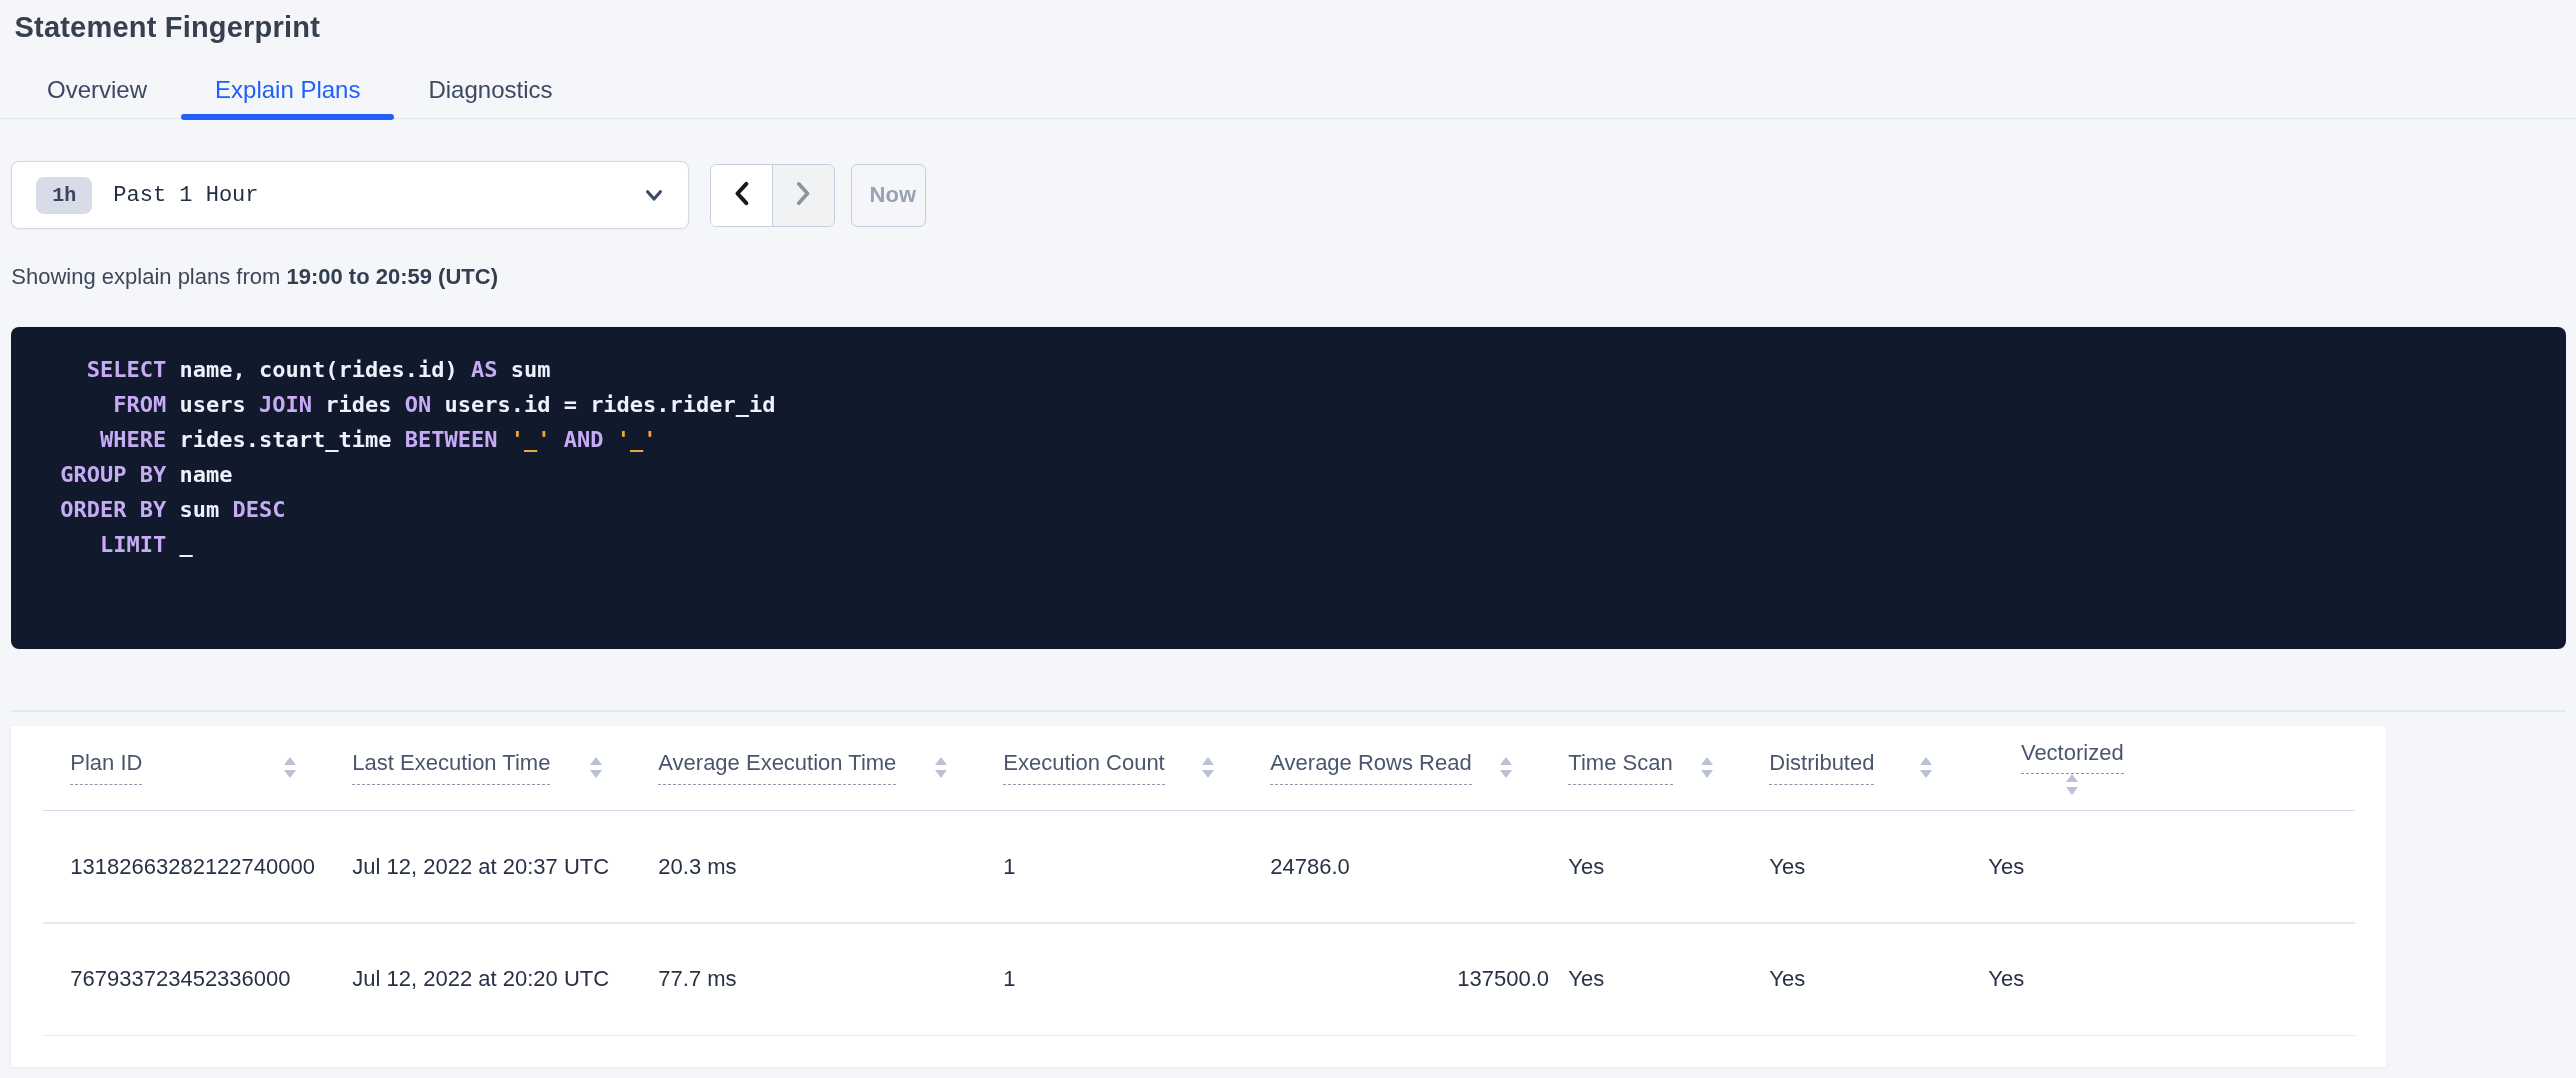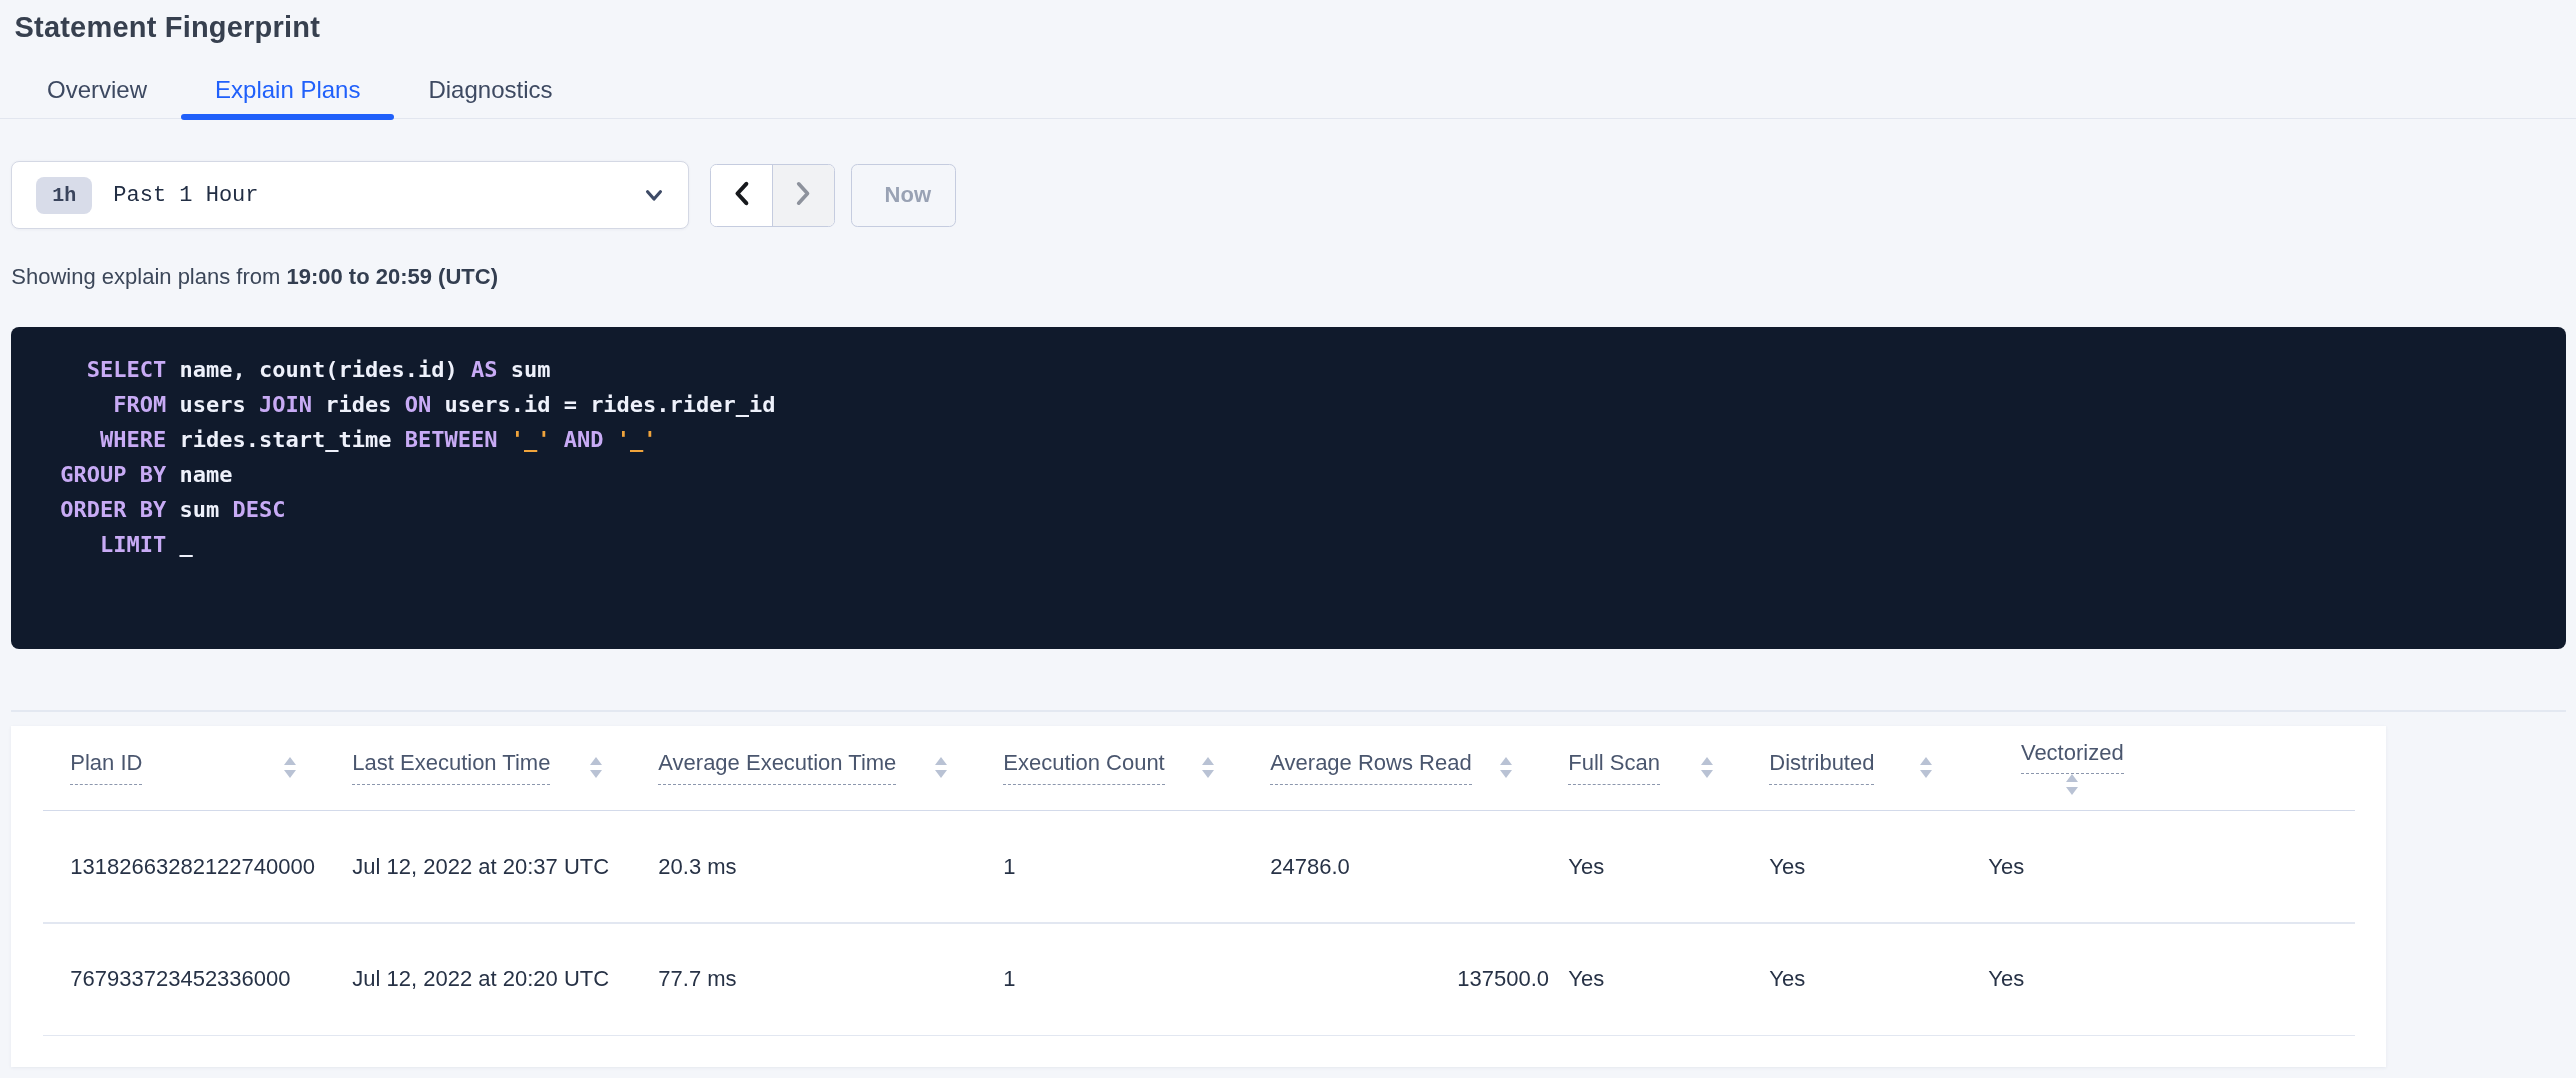--- a/index.html
+++ b/index.html
@@ -54,21 +54,21 @@
   }
   .arrow-prev {
     flex:1; background:#ffffff; display:flex; align-items:center;
     justify-content:center; cursor:pointer;
   }
   .arrow-next {
     flex:1; background:#f1f2f4; border-left:1.6px solid #c5ccdf;
     display:flex; align-items:center; justify-content:center; cursor:default;
   }
   .now-button {
-    margin-left:16px; width:105px; height:63px; border:1.6px solid #c5ccdf;
+    margin-left:16px; width:75px; height:63px; border:1.6px solid #c5ccdf;
     border-radius:6.4px; background:transparent; display:flex; align-items:center;
     justify-content:center; font-size:22px; font-weight:600; color:#99a2b4;padding-left:8px;
   }
 
   
   .summary { margin:34px 0 0 11.3px; font-size:22px; line-height:27px; color:#3c4759; }
   .summary .range-bold { font-weight:700; color:#333e50; }
 
   
   .sql-box {
@@ -206,21 +206,21 @@
           </span>
         </div>
         <div class="th" style="width: 298px;">
           <span class="th-label">Average Rows Read</span>
           <span class="sort-icon">
             <span class="tri-up"></span>
             <span class="tri-down"></span>
           </span>
         </div>
         <div class="th" style="width: 201px;">
-          <span class="th-label">Full Scan</span>
+          <span class="th-label">Time Scan</span>
           <span class="sort-icon">
             <span class="tri-up"></span>
             <span class="tri-down"></span>
           </span>
         </div>
         <div class="th" style="width: 219px;">
           <span class="th-label">Distributed</span>
           <span class="sort-icon">
             <span class="tri-up"></span>
             <span class="tri-down"></span>

